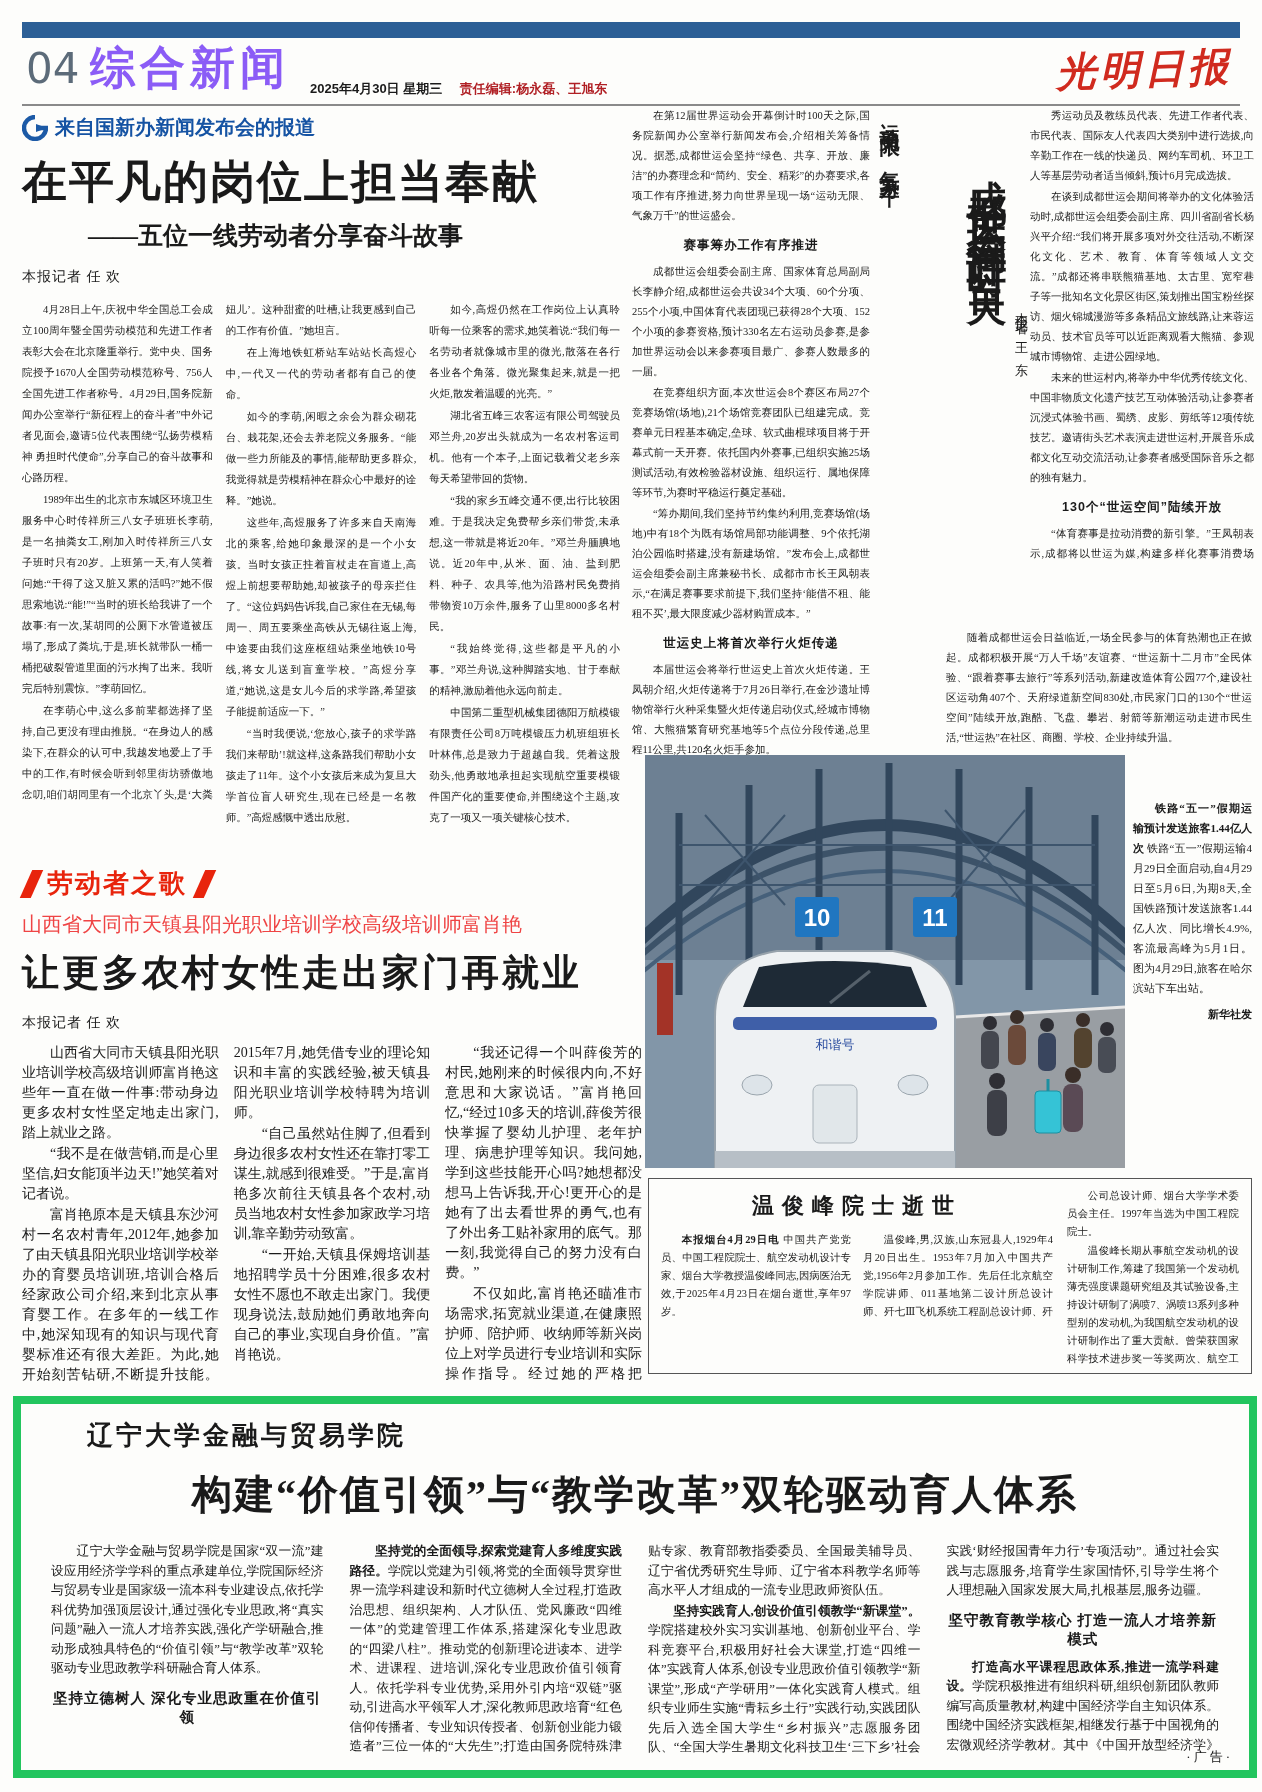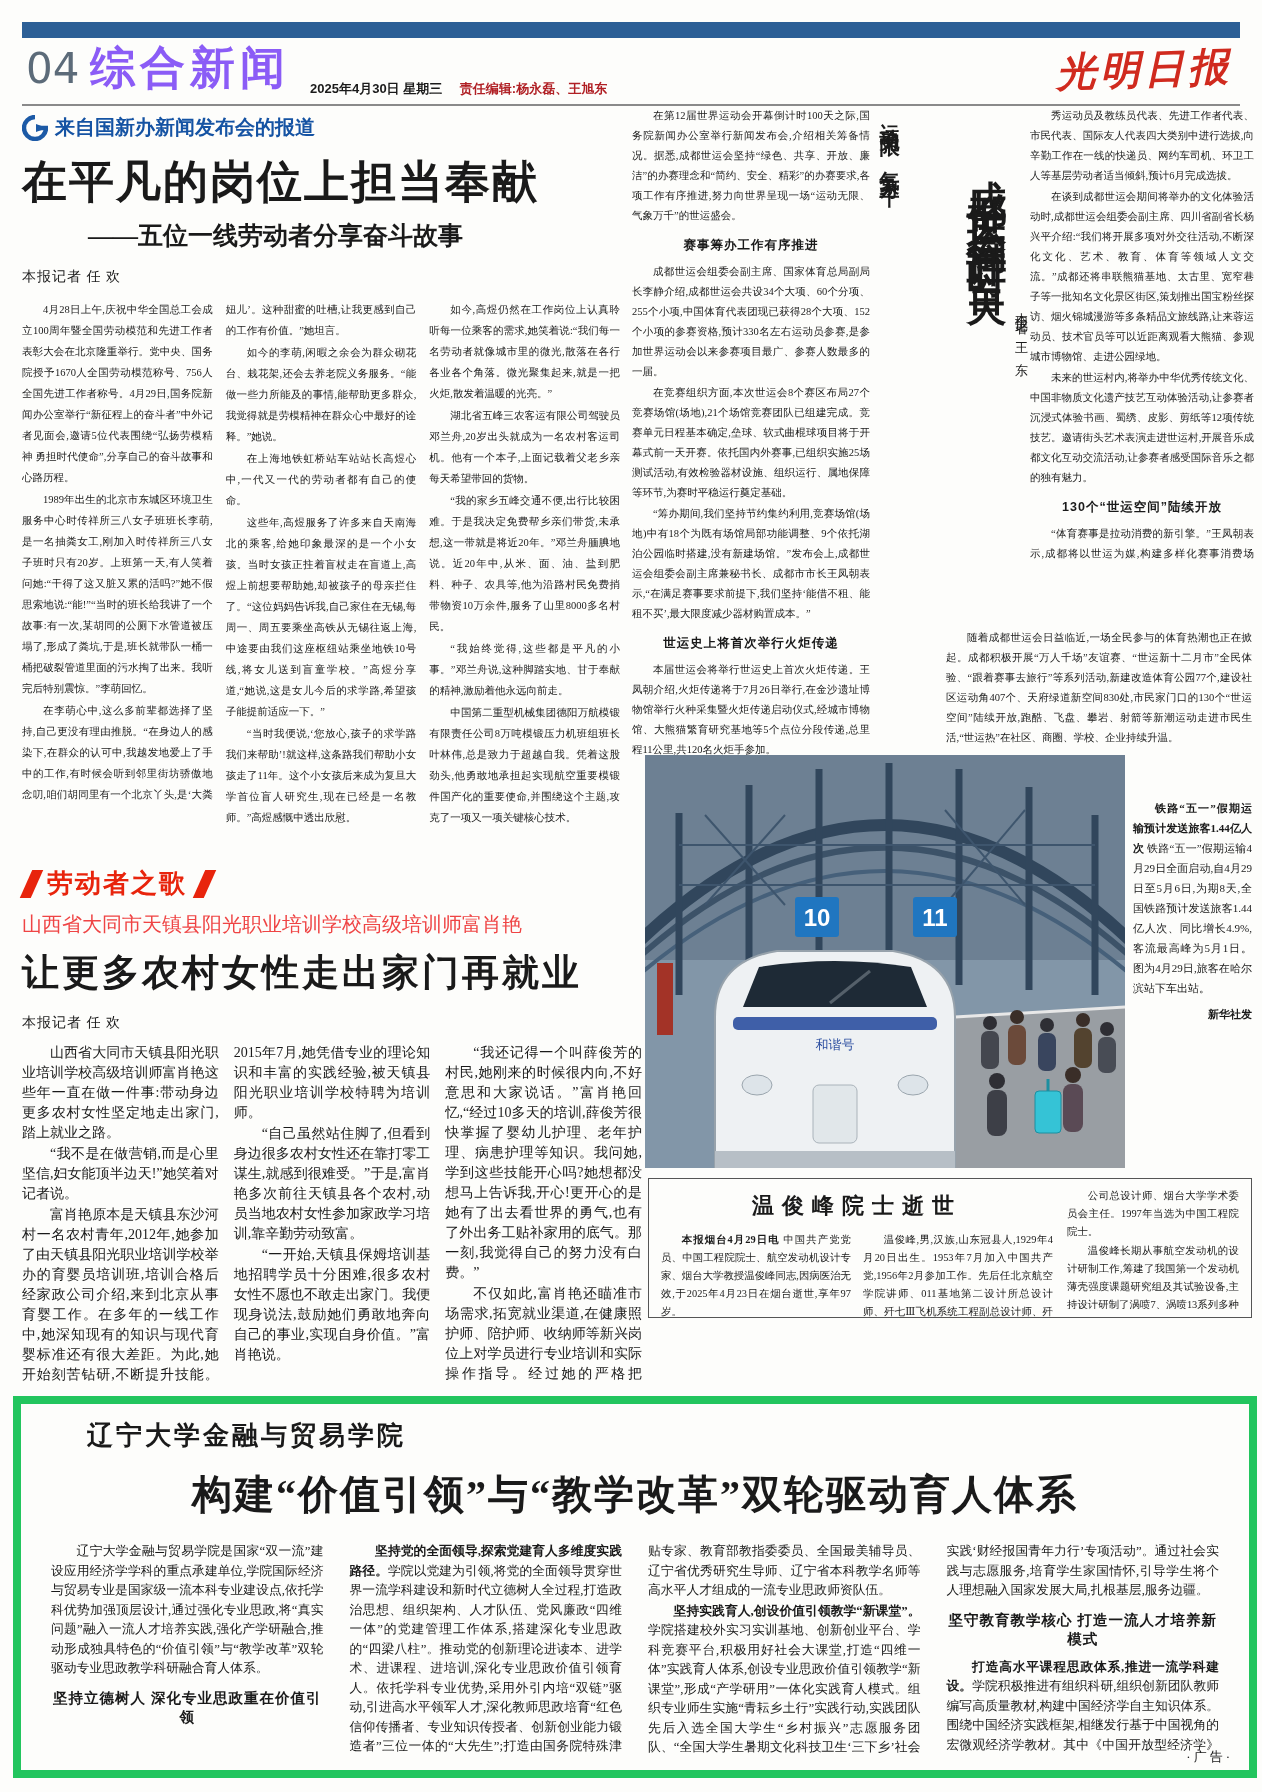--- a/index.html
+++ b/index.html
@@ -51,21 +51,21 @@
   .songs{position:absolute;left:22px;top:866px;width:620px;}
   .song-label{display:flex;align-items:center;font-size:26px;font-weight:900;color:#e8240c;
               font-family:"Liberation Sans","DejaVu Sans",sans-serif;letter-spacing:2px;}
   .slash{display:inline-block;width:11px;height:28px;background:#e8240c;transform:skewX(-24deg);margin:0 10px 0 4px;}
   .slash.r{margin:0 4px 0 12px;}
   .song-intro{font-size:20px;color:#ef4444;margin-top:10px;font-family:"Liberation Sans","DejaVu Sans",sans-serif;}
   .song-hl{font-size:37px;font-weight:900;letter-spacing:3px;margin-top:10px;}
   .song-body{margin-top:11px;height:352px;column-count:3;column-gap:15px;column-fill:auto;overflow:hidden;
              font-size:14px;line-height:20px;}
   
-  .obit{position:absolute;left:648px;top:1178px;width:604px;height:140px;border:1px solid #555;
+  .obit{position:absolute;left:648px;top:1178px;width:604px;height:196px;border:1px solid #555;
         box-sizing:border-box;padding:8px 12px;display:flex;}
   .obit-main{width:392px;}
   .obit-title{font-size:22px;font-weight:900;text-align:center;letter-spacing:8px;margin:4px 0 10px 0;}
   .obit-lbody{column-count:2;column-gap:12px;column-fill:auto;height:106px;overflow:hidden;
               font-size:10.4px;line-height:18px;text-align:justify;}
   .obit-side{flex:1;padding-left:14px;font-size:10.4px;line-height:18px;text-align:justify;overflow:hidden;}
   
   .college{position:absolute;left:13px;top:1396px;width:1244px;height:382px;border:8px solid #22c55e;
            box-sizing:border-box;padding:14px 30px;}
   .col-inst{font-size:26px;font-weight:900;letter-spacing:3px;margin-left:36px;
@@ -102,22 +102,22 @@
       </svg>
       <span>来自国新办新闻发布会的报道</span>
     </div>
     <div class="lead-hl">在平凡的岗位上担当奉献</div>
     <div class="lead-sub">——五位一线劳动者分享奋斗故事</div>
     <div class="byline">本报记者 任 欢</div>
     <div class="lead-body bodytext">
         <p class="para">4月28日上午,庆祝中华全国总工会成立100周年暨全国劳动模范和先进工作者表彰大会在北京隆重举行。党中央、国务院授予1670人全国劳动模范称号、756人全国先进工作者称号。4月29日,国务院新闻办公室举行“新征程上的奋斗者”中外记者见面会,邀请5位代表围绕“弘扬劳模精神 勇担时代使命”,分享自己的奋斗故事和心路历程。</p>
         <p class="para">1989年出生的北京市东城区环境卫生服务中心时传祥所三八女子班班长李萌,是一名抽粪女工,刚加入时传祥所三八女子班时只有20岁。上班第一天,有人笑着问她:“干得了这又脏又累的活吗?”她不假思索地说:“能!”“当时的班长给我讲了一个故事:有一次,某胡同的公厕下水管道被压塌了,形成了粪坑,于是,班长就带队一桶一桶把破裂管道里面的污水掏了出来。我听完后特别震惊。”李萌回忆。</p>
         <p class="para">在李萌心中,这么多前辈都选择了坚持,自己更没有理由推脱。“在身边人的感染下,在群众的认可中,我越发地爱上了手中的工作,有时候会听到邻里街坊骄傲地念叨,咱们胡同里有一个北京丫头,是‘大粪妞儿’。这种甜蜜的吐槽,让我更感到自己的工作有价值。”她坦言。</p>
+        <p class="para">在上海地铁虹桥站车站站长高煜心中,一代又一代的劳动者都有自己的使命。</p>
         <p class="para">如今的李萌,闲暇之余会为群众砌花台、栽花架,还会去养老院义务服务。“能做一些力所能及的事情,能帮助更多群众,我觉得就是劳模精神在群众心中最好的诠释。”她说。</p>
-        <p class="para">在上海地铁虹桥站车站站长高煜心中,一代又一代的劳动者都有自己的使命。</p>
         <p class="para">这些年,高煜服务了许多来自天南海北的乘客,给她印象最深的是一个小女孩。当时女孩正拄着盲杖走在盲道上,高煜上前想要帮助她,却被孩子的母亲拦住了。“这位妈妈告诉我,自己家住在无锡,每周一、周五要乘坐高铁从无锡往返上海,中途要由我们这座枢纽站乘坐地铁10号线,将女儿送到盲童学校。”高煜分享道,“她说,这是女儿今后的求学路,希望孩子能提前适应一下。”</p>
         <p class="para">“当时我便说,‘您放心,孩子的求学路我们来帮助’!就这样,这条路我们帮助小女孩走了11年。这个小女孩后来成为复旦大学首位盲人研究生,现在已经是一名教师。”高煜感慨中透出欣慰。</p>
         <p class="para">如今,高煜仍然在工作岗位上认真聆听每一位乘客的需求,她笑着说:“我们每一名劳动者就像城市里的微光,散落在各行各业各个角落。微光聚集起来,就是一把火炬,散发着温暖的光亮。”</p>
         <p class="para">湖北省五峰三农客运有限公司驾驶员邓兰舟,20岁出头就成为一名农村客运司机。他有一个本子,上面记载着父老乡亲每天希望带回的货物。</p>
         <p class="para">“我的家乡五峰交通不便,出行比较困难。于是我决定免费帮乡亲们带货,未承想,这一带就是将近20年。”邓兰舟腼腆地说。近20年中,从米、面、油、盐到肥料、种子、农具等,他为沿路村民免费捎带物资10万余件,服务了山里8000多名村民。</p>
         <p class="para">“我始终觉得,这些都是平凡的小事。”邓兰舟说,这种脚踏实地、甘于奉献的精神,激励着他永远向前走。</p>
         <p class="para">中国第二重型机械集团德阳万航模锻有限责任公司8万吨模锻压力机班组班长叶林伟,总是致力于超越自我。凭着这股劲头,他勇敢地承担起实现航空重要模锻件国产化的重要使命,并围绕这个主题,攻克了一项又一项关键核心技术。</p>
       </div>
   </div>
 

